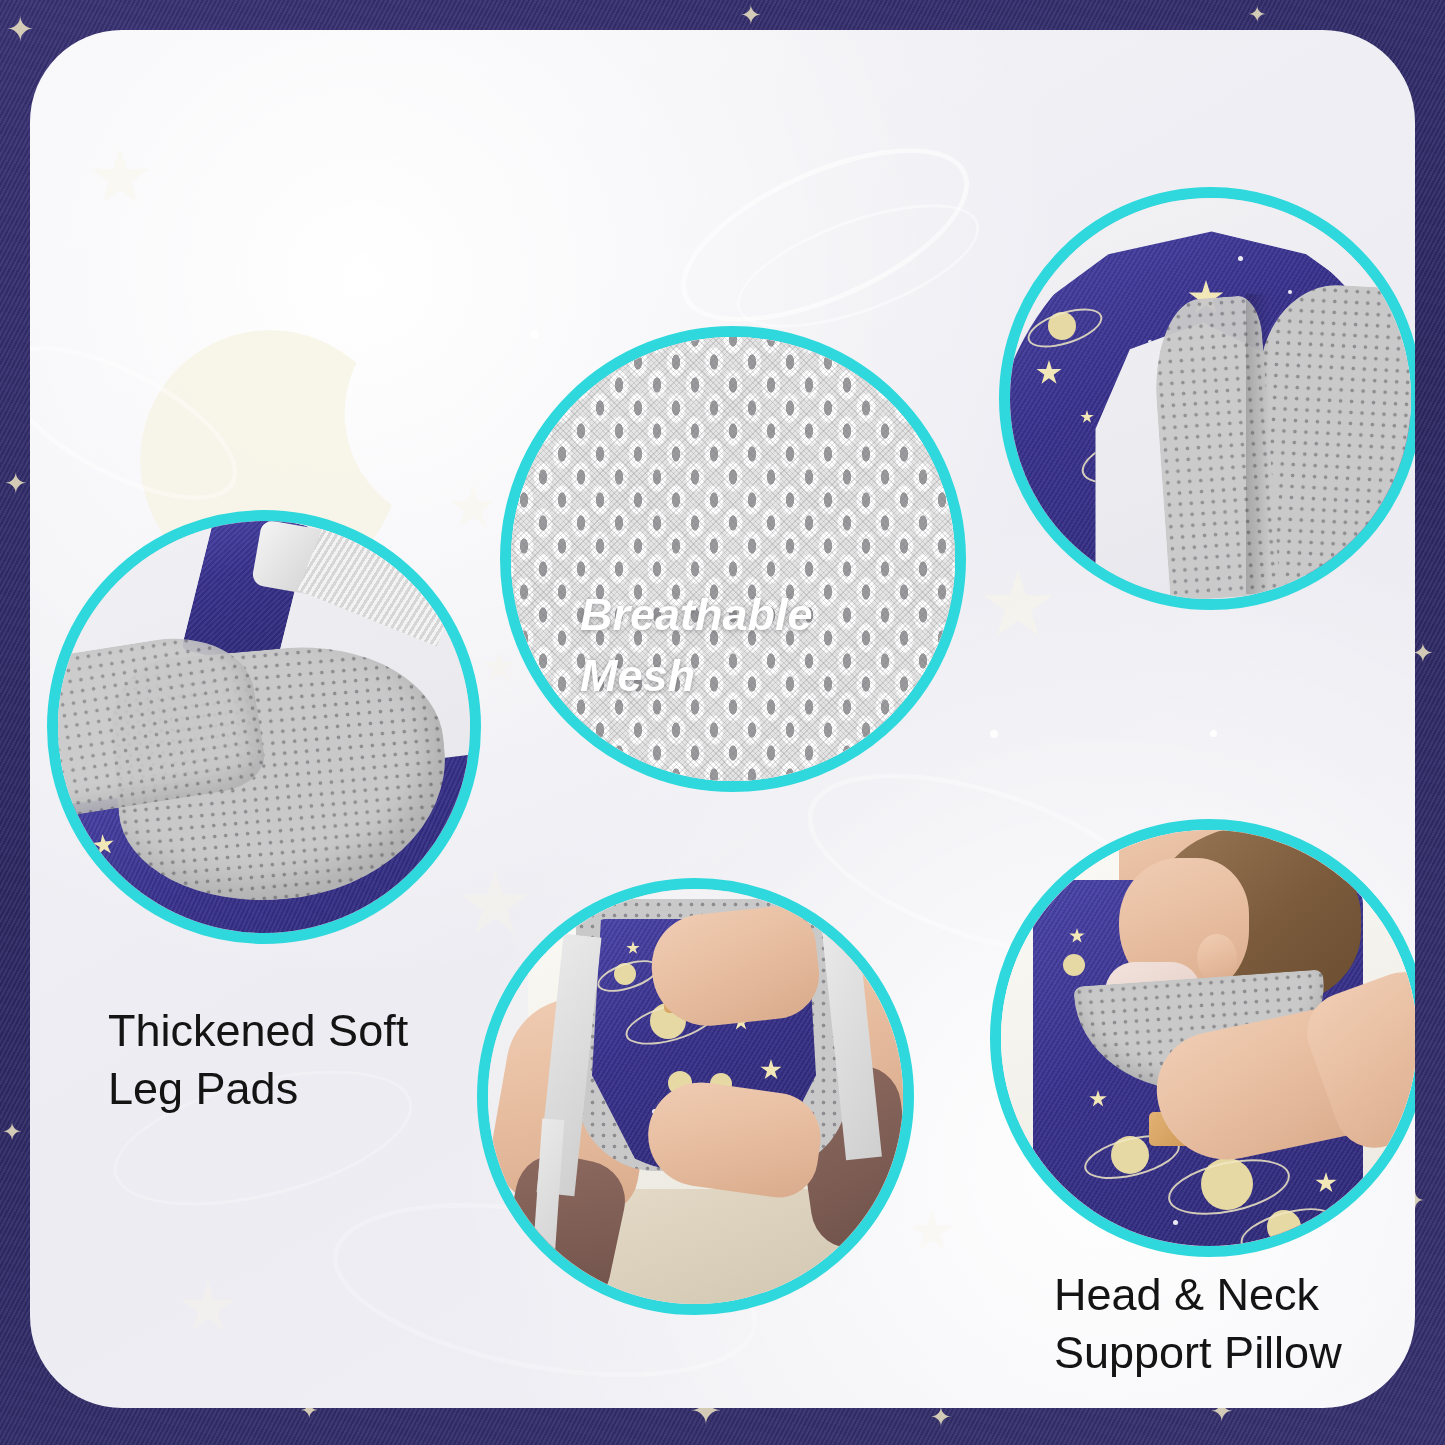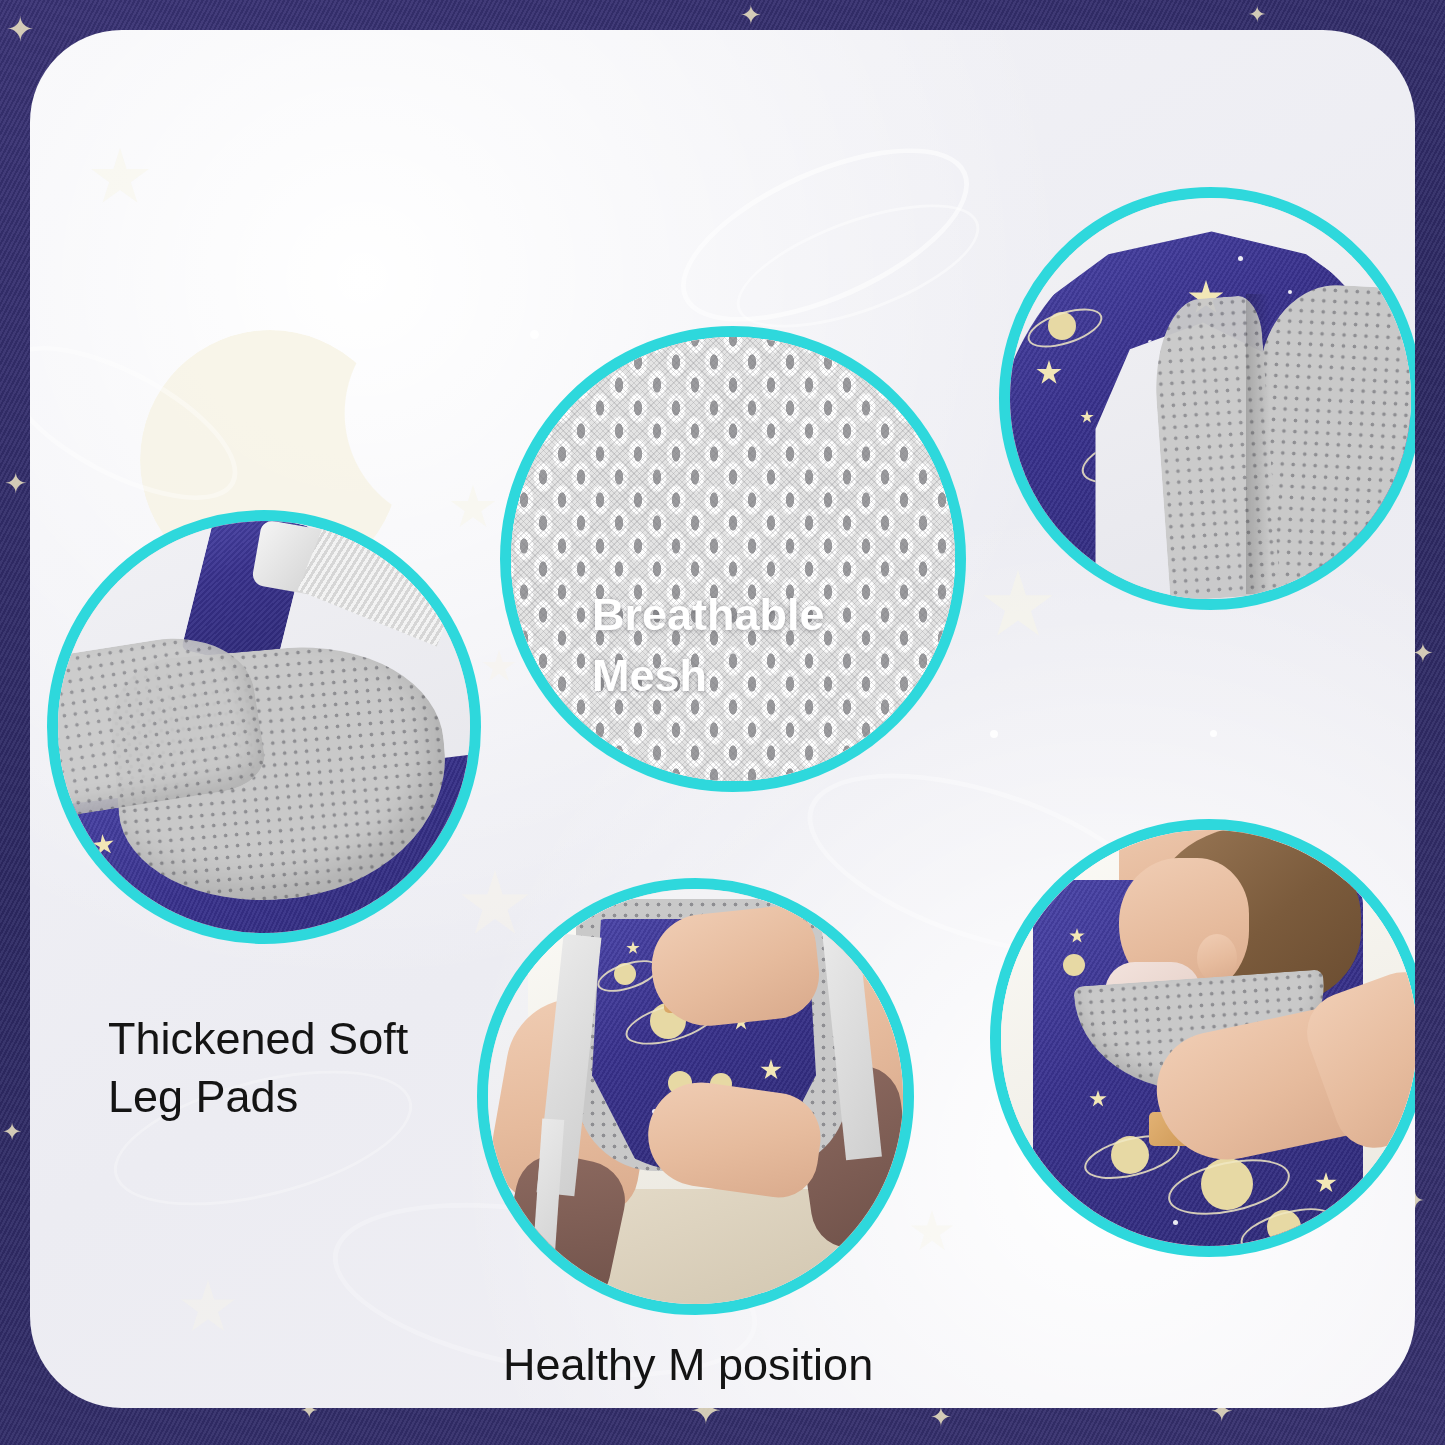--- a/index.html
+++ b/index.html
@@ -166,21 +166,21 @@
     <div class="doodle dot" style="left:960px;top:700px;width:8px;height:8px;"></div>
     <div class="doodle dot" style="left:1180px;top:700px;width:7px;height:7px;"></div>
 
 
     <div class="circle" style="left:470px;top:296px;width:466px;height:466px;">
       <div class="photo">
         <div class="mesh-tex"></div>
         <div class="mesh-fine"></div>
       </div>
     </div>
-    <div class="mesh-label" style="left:562px;top:555px;">Breathable
+    <div class="mesh-label" style="left:550px;top:555px;font-style:italic;">Breathable
 Mesh</div>
 
     <div class="circle" style="left:969px;top:157px;width:423px;height:423px;">
       <div class="photo" style="background:linear-gradient(160deg,#f2f2f5,#e6e6ec);">
 
         <div class="space-fabric" style="position:absolute;left:-22px;top:22px;width:430px;height:380px;
                     border-radius:50% 50% 0 0 / 70% 70% 0 0;
                     clip-path:polygon(0% 100%,0% 48%,10% 24%,28% 9%,52% 3%,74% 9%,90% 22%,100% 44%,100% 100%,74% 100%,74% 56%,66% 36%,50% 27%,33% 34%,25% 55%,25% 100%);">
           <div class="fab-star" style="left:200px;top:60px;width:36px;height:36px;"></div>
           <div class="fab-star" style="left:48px;top:140px;width:26px;height:26px;"></div>
@@ -223,21 +223,21 @@
 
         <div class="gray-mesh" style="position:absolute;left:58px;top:128px;width:330px;height:250px;
                     border-radius:20% 46% 52% 48%/28% 42% 54% 40%;transform:rotate(-5deg);
                     box-shadow:inset -14px -18px 30px rgba(0,0,0,.12);"></div>
 
         <div class="gray-mesh" style="position:absolute;left:-30px;top:122px;width:230px;height:160px;
                     border-radius:8px 40% 20% 10%;transform:rotate(-9deg);opacity:.92;
                     box-shadow:inset -8px -10px 20px rgba(0,0,0,.12);"></div>
       </div>
     </div>
-    <div class="caption" style="left:78px;top:972px;margin-top:8px;">Thickened Soft
+    <div class="caption" style="left:78px;top:972px;">Thickened Soft
 Leg Pads</div>
 
     <div class="circle" style="left:447px;top:848px;width:437px;height:437px;">
       <div class="photo" style="background:linear-gradient(170deg,#f4f4f6,#e9e9ee);">
 
         <div class="cloth-khaki" style="position:absolute;left:60px;top:282px;width:330px;height:160px;border-radius:16px 16px 0 0;"></div>
         <div class="cloth-white" style="position:absolute;left:40px;top:10px;width:370px;height:290px;"></div>
 
         <div class="skin" style="position:absolute;left:12px;top:110px;width:150px;height:210px;border-radius:70px 30px 40px 60px;transform:rotate(10deg);"></div>
         <div class="skin" style="position:absolute;left:292px;top:20px;width:160px;height:220px;border-radius:40px 70px 60px 30px;transform:rotate(-12deg);"></div>
@@ -265,21 +265,20 @@
         <div class="tag" style="position:absolute;left:176px;top:92px;width:56px;height:32px;"></div>
 
         <div class="skin" style="position:absolute;left:164px;top:22px;width:166px;height:112px;border-radius:52px 40px 44px 56px;transform:rotate(-6deg);"></div>
         <div class="skin" style="position:absolute;left:160px;top:198px;width:172px;height:104px;border-radius:54px 46px 40px 52px;transform:rotate(8deg);"></div>
 
         <div class="strap" style="position:absolute;left:62px;top:46px;width:38px;height:260px;transform:rotate(6deg);"></div>
         <div class="strap" style="position:absolute;left:346px;top:40px;width:36px;height:230px;transform:rotate(-6deg);"></div>
         <div class="strap" style="position:absolute;left:48px;top:230px;width:22px;height:180px;transform:rotate(4deg);"></div>
       </div>
     </div>
-    <div class="caption" style="left:473px;top:1306px;">Healthy M position</div>
 
     <div class="circle" style="left:960px;top:789px;width:438px;height:438px;">
       <div class="photo" style="background:linear-gradient(170deg,#f3f3f6,#e8e8ee);">
 
         <div class="cloth-white" style="position:absolute;left:0;top:10px;width:438px;height:430px;"></div>
 
         <div class="skin" style="position:absolute;left:118px;top:-40px;width:150px;height:150px;border-radius:0 0 60px 60px;"></div>
 
         <div class="space-fabric" style="position:absolute;left:32px;top:50px;width:330px;height:390px;border-radius:24px;">
           <div class="fab-planet" style="left:78px;top:256px;width:38px;height:38px;"></div>
@@ -305,15 +304,17 @@
         <div style="position:absolute;left:104px;top:132px;width:96px;height:62px;border-radius:30px;background:linear-gradient(150deg,#f3e3dd,#e3cdc5);"></div>
 
         <div class="gray-mesh" style="position:absolute;left:76px;top:148px;width:250px;height:112px;
                     border-radius:10px 10px 54% 54%/10px 10px 100% 100%;transform:rotate(-4deg);
                     box-shadow:inset 0 -10px 18px rgba(0,0,0,.12);"></div>
 
         <div class="skin" style="position:absolute;left:156px;top:190px;width:230px;height:130px;border-radius:58px 40px 40px 70px;transform:rotate(-12deg);"></div>
         <div class="skin" style="position:absolute;left:318px;top:150px;width:140px;height:160px;border-radius:40px;transform:rotate(-20deg);"></div>
       </div>
     </div>
+    <div class="caption" style="left:1024px;top:1236px;">Head &amp; Neck
+Support Pillow</div>
 
   </div>
 </div>
 
 </body></html>

